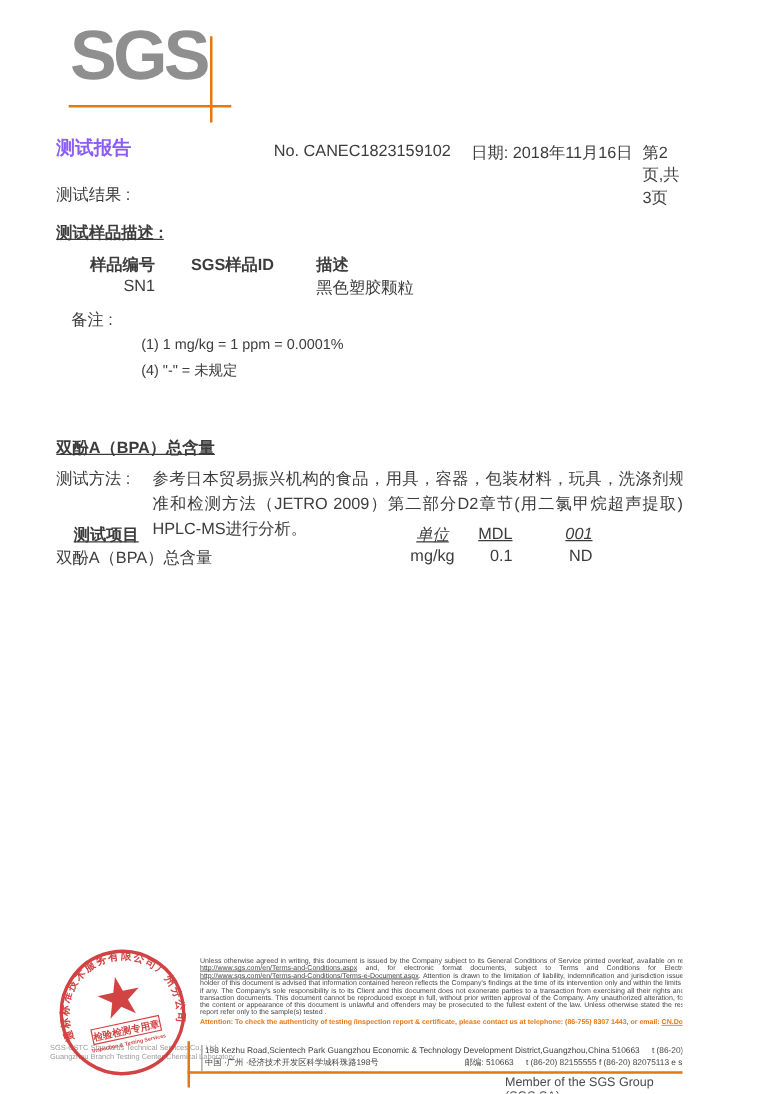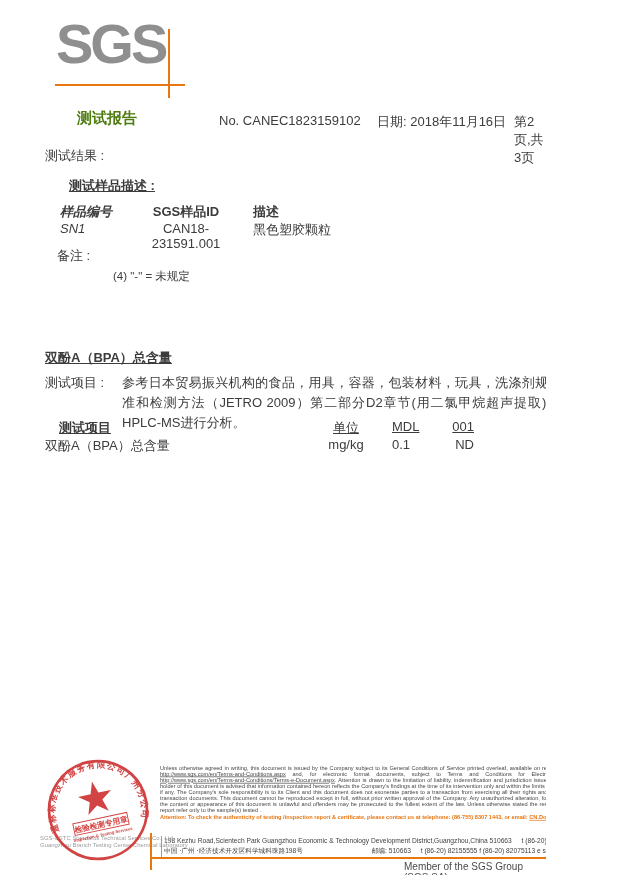--- a/index.html
+++ b/index.html
@@ -8,48 +8,48 @@
     position:relative; width:546px; height:875px; background:#fff;
     font-family:"Liberation Sans", sans-serif; color:#3c3c3c; overflow:hidden;
   }
   .abs { position:absolute; }
   
   .logo-text { left:56px; top:16px; font-size:56px; font-weight:bold;
     color:#8f8f8f; letter-spacing:-3px; line-height:1; }
   .logo-hline { left:55px; top:84px; width:130px; height:2px; background:#e87611; }
   .logo-vline { left:168px; top:29px; width:2px; height:69px; background:#e87611; }
   
-  .report-title { left:45px; top:109px; font-size:15px; font-weight:bold; color:#4d7c0f;margin-left:32px; }
+  .report-title { left:45px; top:109px; font-size:15px; font-weight:bold; color:#8b5cf6; }
   .report-no   { left:219px; top:113px; font-size:11.5px; }
   .report-date { left:377px; top:113px; font-size:11.5px; }
   .report-page { left:514px; top:113px; font-size:11.5px; }
   
   .txt  { font-size:13px; }
   .bold { font-weight:bold; }
   .und  { text-decoration:underline; }
   .results-label { left:45px; top:147px; }
-  .sample-heading { left:45px; top:177px;margin-left:24px; }
-  .s-c1 { left:60px;  width:64px;  text-align:left;font-style:italic; }
+  .sample-heading { left:45px; top:177px; }
+  .s-c1 { left:60px;  width:64px;  text-align:right; }
   .s-c2 { left:138px; width:96px;  text-align:center; }
   .s-c3 { left:253px; }
   .s-head { top:203px; }
   .s-row  { top:221px; }
   .notes-label { left:57px; top:247px; }
   .notes-list  { left:113px; top:266px; font-size:11.5px; line-height:21px; }
   .bpa-heading { left:45px; top:349px; }
   .method-label { left:45px; top:374px; }
   .method-text { left:122px; top:373px; width:466px; line-height:20px; text-align:justify; }
   .t-head { top:419px; }
   .t-row  { top:437px; }
   .t-item-h { left:59px; }
   .t-item   { left:45px; }
   .t-unit { left:328px; width:36px; text-align:center; }
-  .t-mdl  { left:392px; width:34px; text-align:left; }
+  .t-mdl  { left:376px; width:34px; text-align:right; }
   .t-val  { left:440px; width:34px; text-align:right; }
-  .ital { }
+  .ital { font-style:italic; }
   
   .scaled { transform:scale(0.7); transform-origin:0 0; }
   .legal-block { left:160px; top:766px; width:442px; }
   .legal-inner { width:632px; font-size:8px; line-height:1.06; text-align:justify;
     color:#474747; letter-spacing:0; }
   .legal-inner a, .att a { color:inherit; text-decoration:underline; }
   .att { margin-top:2px; color:#e87611; font-weight:bold; }
   .addr-block { left:164px; top:836px; width:438px; }
   .addr-inner { width:626px; font-size:9.5px; line-height:1.45; color:#3f3f3f; white-space:nowrap; }
   .addr-line { display:flex; gap:14px; }
@@ -79,30 +79,30 @@
   <div class="abs report-date txt">日期: 2018年11月16日</div>
   <div class="abs report-page txt">第2页,共3页</div>
 
   <div class="abs results-label txt">测试结果 :</div>
 
   <div class="abs sample-heading txt bold und">测试样品描述 :</div>
   <div class="abs s-head s-c1 txt bold">样品编号</div>
   <div class="abs s-head s-c2 txt bold">SGS样品ID</div>
   <div class="abs s-head s-c3 txt bold">描述</div>
   <div class="abs s-row s-c1 txt">SN1</div>
-  <div class="abs s-row s-c2 txt">CAN18-231591.001</div>
   <div class="abs s-row s-c3 txt">黑色塑胶颗粒</div>
 
   <div class="abs notes-label txt">备注 :</div>
   <div class="abs notes-list">
+    <div>(1) 1 mg/kg = 1 ppm = 0.0001%</div>
     <div>(4) "-" = 未规定</div>
   </div>
 
   <div class="abs bpa-heading txt bold und">双酚A（BPA）总含量</div>
-  <div class="abs method-label txt">测试项目 :</div>
+  <div class="abs method-label txt">测试方法 :</div>
   <div class="abs method-text txt">参考日本贸易振兴机构的食品，用具，容器，包装材料，玩具，洗涤剂规范、标准和检测方法（JETRO 2009）第二部分D2章节(用二氯甲烷超声提取)，采用HPLC-MS进行分析。</div>
 
   <div class="abs t-head t-item-h txt bold und">测试项目</div>
   <div class="abs t-head t-unit txt ital und">单位</div>
   <div class="abs t-head t-mdl txt und">MDL</div>
   <div class="abs t-head t-val txt ital und">001</div>
   <div class="abs t-row t-item txt">双酚A（BPA）总含量</div>
   <div class="abs t-row t-unit txt">mg/kg</div>
   <div class="abs t-row t-mdl txt">0.1</div>
   <div class="abs t-row t-val txt">ND</div>

